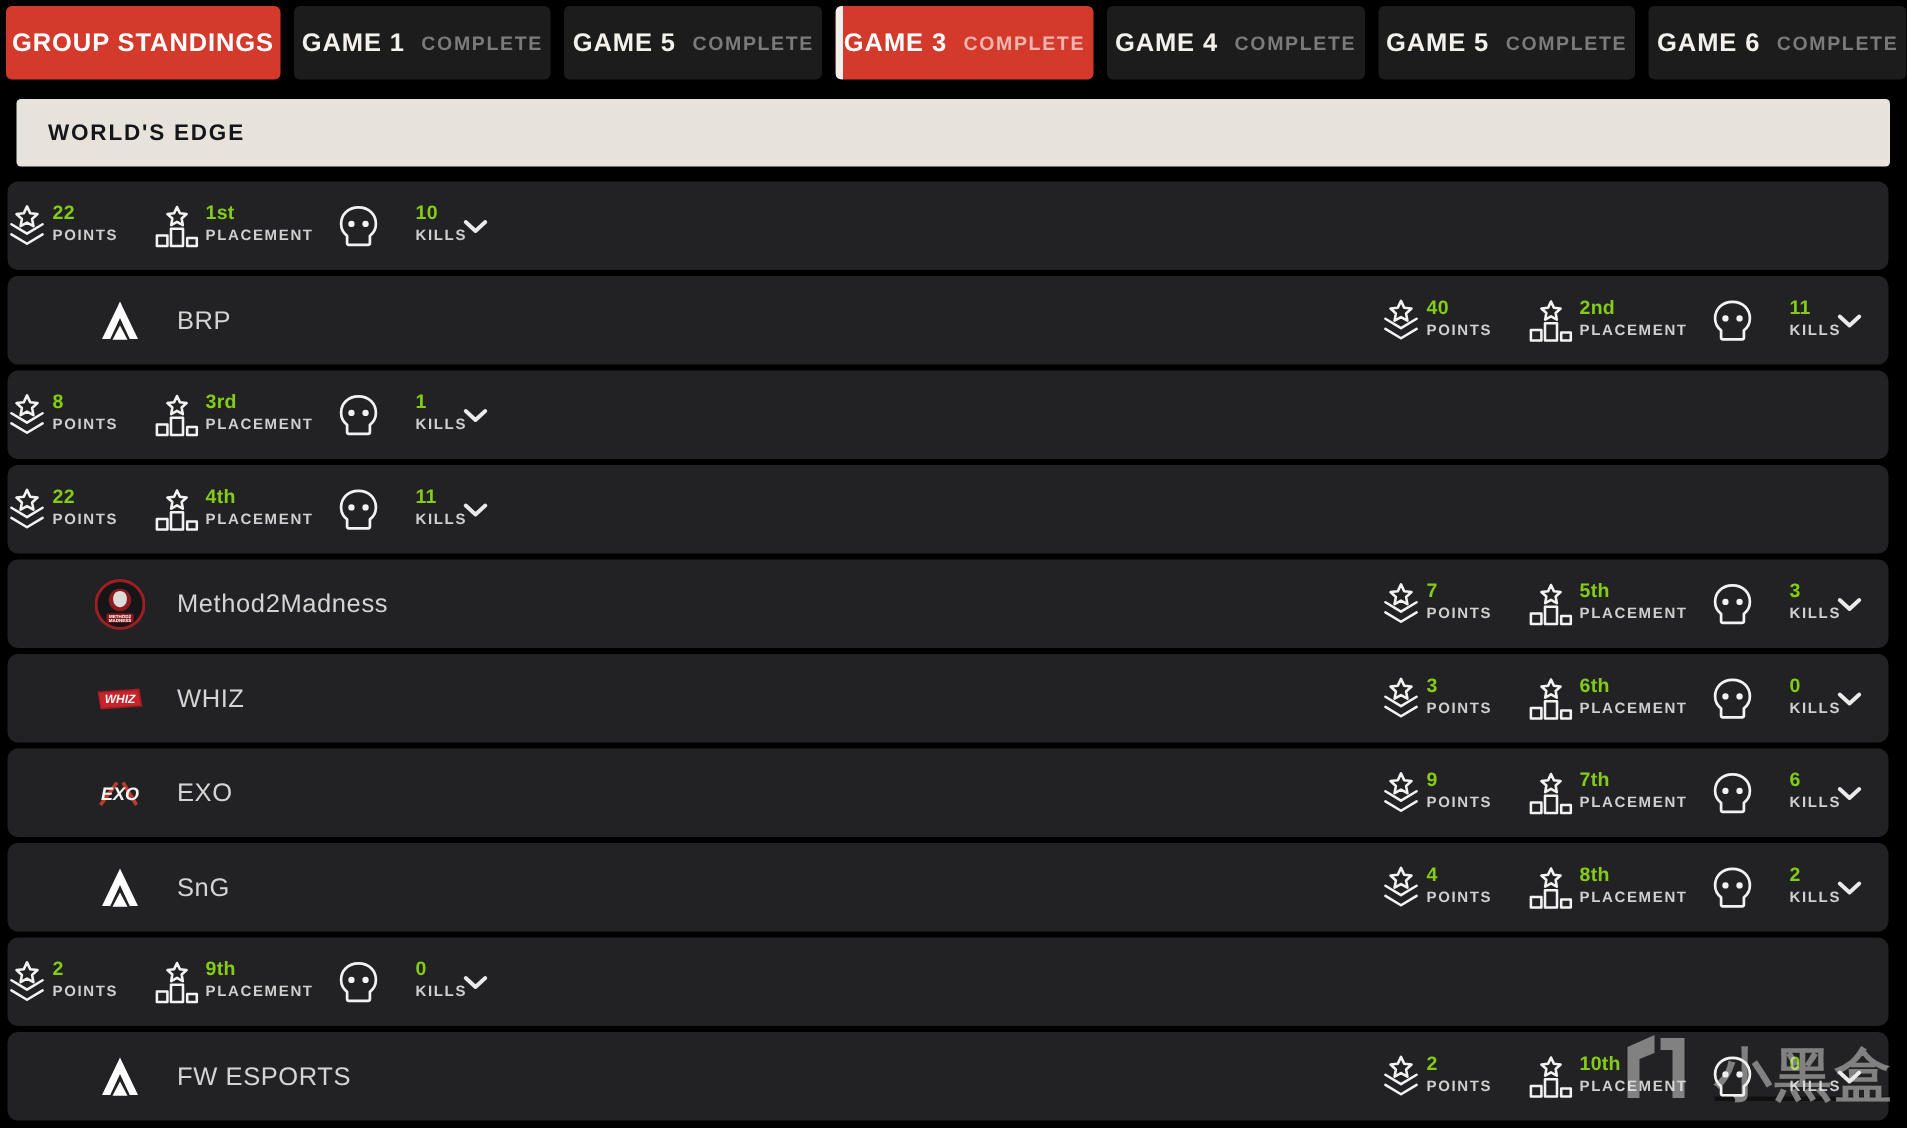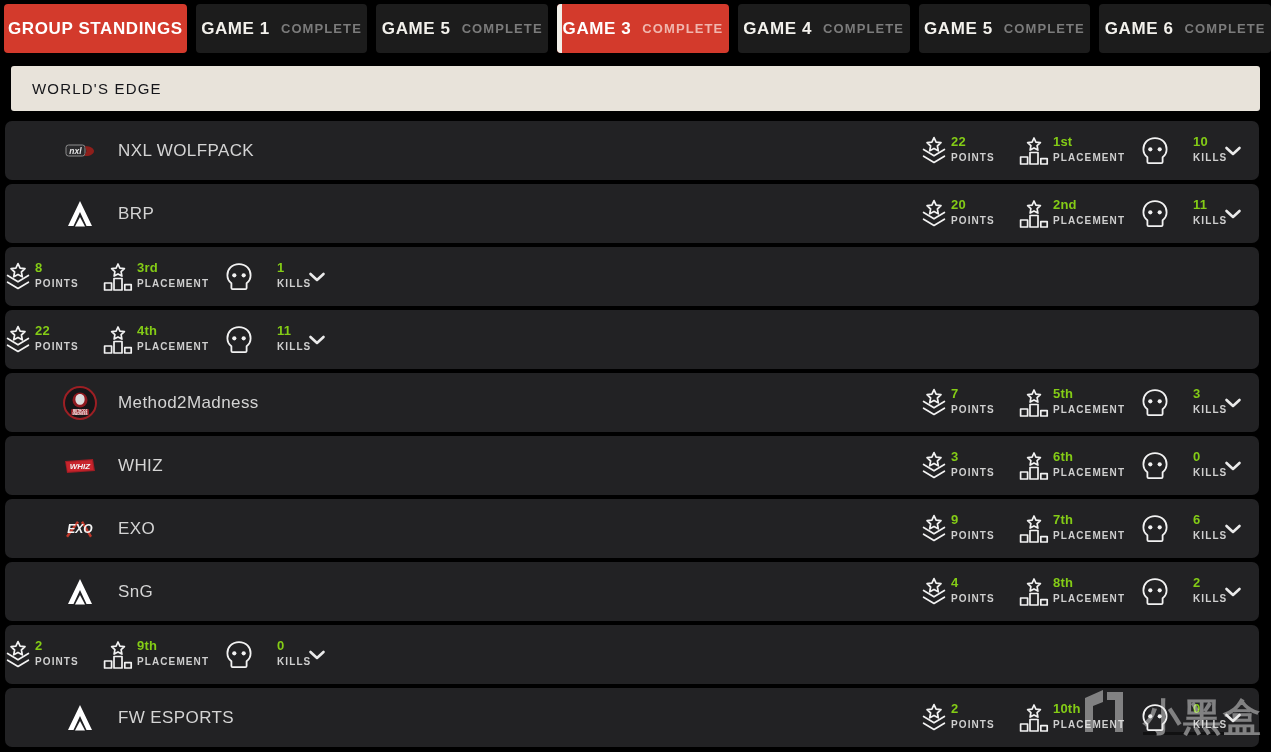--- a/index.html
+++ b/index.html
@@ -63,21 +63,21 @@
     margin: 13px 11px 0 11px;
     height: 45px;
     background: #e8e3da;
     border-radius: 3px;
     display: flex;
     align-items: center;
     padding: 0 21px;
   }
   .map-title {
     font-size: 15px;
-    font-weight: 400;
+    font-weight: 700;
     letter-spacing: 1.2px;
     color: #15161a;
   }
 
   
   .rows {
     margin-top: 10px;
     padding: 0 12px 0 5px;
     display: flex;
     flex-direction: column;
@@ -212,30 +212,20 @@
         <span class="tab-sub">COMPLETE</span>
       </div>
     </div>
 
   <div class="map-header">
     <span class="map-title">WORLD'S EDGE</span>
   </div>
 
   <div class="rows" id="rows">
       <div class="row">
-        <div class="row-left">
-          <div class="logo">
-            <svg width="34" height="34" viewBox="0 0 34 34">
-      <rect x="3" y="11" width="19" height="11" rx="2.5" fill="#2a2a2c" stroke="#8d8d8d" stroke-width="1"></rect>
-      <text x="12.5" y="19.8" font-family="Liberation Sans, sans-serif" font-size="8.5" font-style="italic" font-weight="700" fill="#e2e2e2" text-anchor="middle">nxl</text>
-      <path d="M22 12 C28 12 31 15 31 17 C31 20 27 22.5 21.5 22 L23.5 17 Z" fill="#8e1f1b"></path>
-    </svg>
-          </div>
-          <span class="team-name">NXL WOLFPACK</span>
-        </div>
         <div class="row-right">
           <div class="stat stat-points">
             <span class="stat-ico">
               <svg width="26" height="30" viewBox="0 0 26 30" fill="none" stroke="#f2f2f2" stroke-width="1.7" stroke-linejoin="round" stroke-linecap="round">
       <path d="M13 1.6 L15.1 6.1 L20 6.7 L16.4 10 L17.3 14.8 L13 12.4 L8.7 14.8 L9.6 10 L6 6.7 L10.9 6.1 Z"></path>
       <path d="M2.6 13.5 L13 19.8 L23.4 13.5"></path>
       <path d="M2.6 20.2 L13 26.5 L23.4 20.2"></path>
     </svg>
             </span>
             <div class="stat-text">
@@ -290,21 +280,21 @@
         <div class="row-right">
           <div class="stat stat-points">
             <span class="stat-ico">
               <svg width="26" height="30" viewBox="0 0 26 30" fill="none" stroke="#f2f2f2" stroke-width="1.7" stroke-linejoin="round" stroke-linecap="round">
       <path d="M13 1.6 L15.1 6.1 L20 6.7 L16.4 10 L17.3 14.8 L13 12.4 L8.7 14.8 L9.6 10 L6 6.7 L10.9 6.1 Z"></path>
       <path d="M2.6 13.5 L13 19.8 L23.4 13.5"></path>
       <path d="M2.6 20.2 L13 26.5 L23.4 20.2"></path>
     </svg>
             </span>
             <div class="stat-text">
-              <span class="stat-val">20</span>
+              <span class="stat-val">40</span>
               <span class="stat-lbl">POINTS</span>
             </div>
           </div>
           <div class="stat stat-place">
             <span class="stat-ico">
               <svg width="30" height="30" viewBox="0 0 30 30" fill="none" stroke="#f2f2f2" stroke-width="1.7" stroke-linejoin="round" stroke-linecap="round">
       <path d="M15 2 L16.9 6.1 L21.4 6.7 L18.1 9.7 L18.9 14.1 L15 11.9 L11.1 14.1 L11.9 9.7 L8.6 6.7 L13.1 6.1 Z"></path>
       <rect x="1.6" y="21" width="7" height="7"></rect>
       <rect x="11" y="16.5" width="8" height="11.5"></rect>
       <rect x="21.8" y="22.6" width="6.4" height="5.4"></rect>

